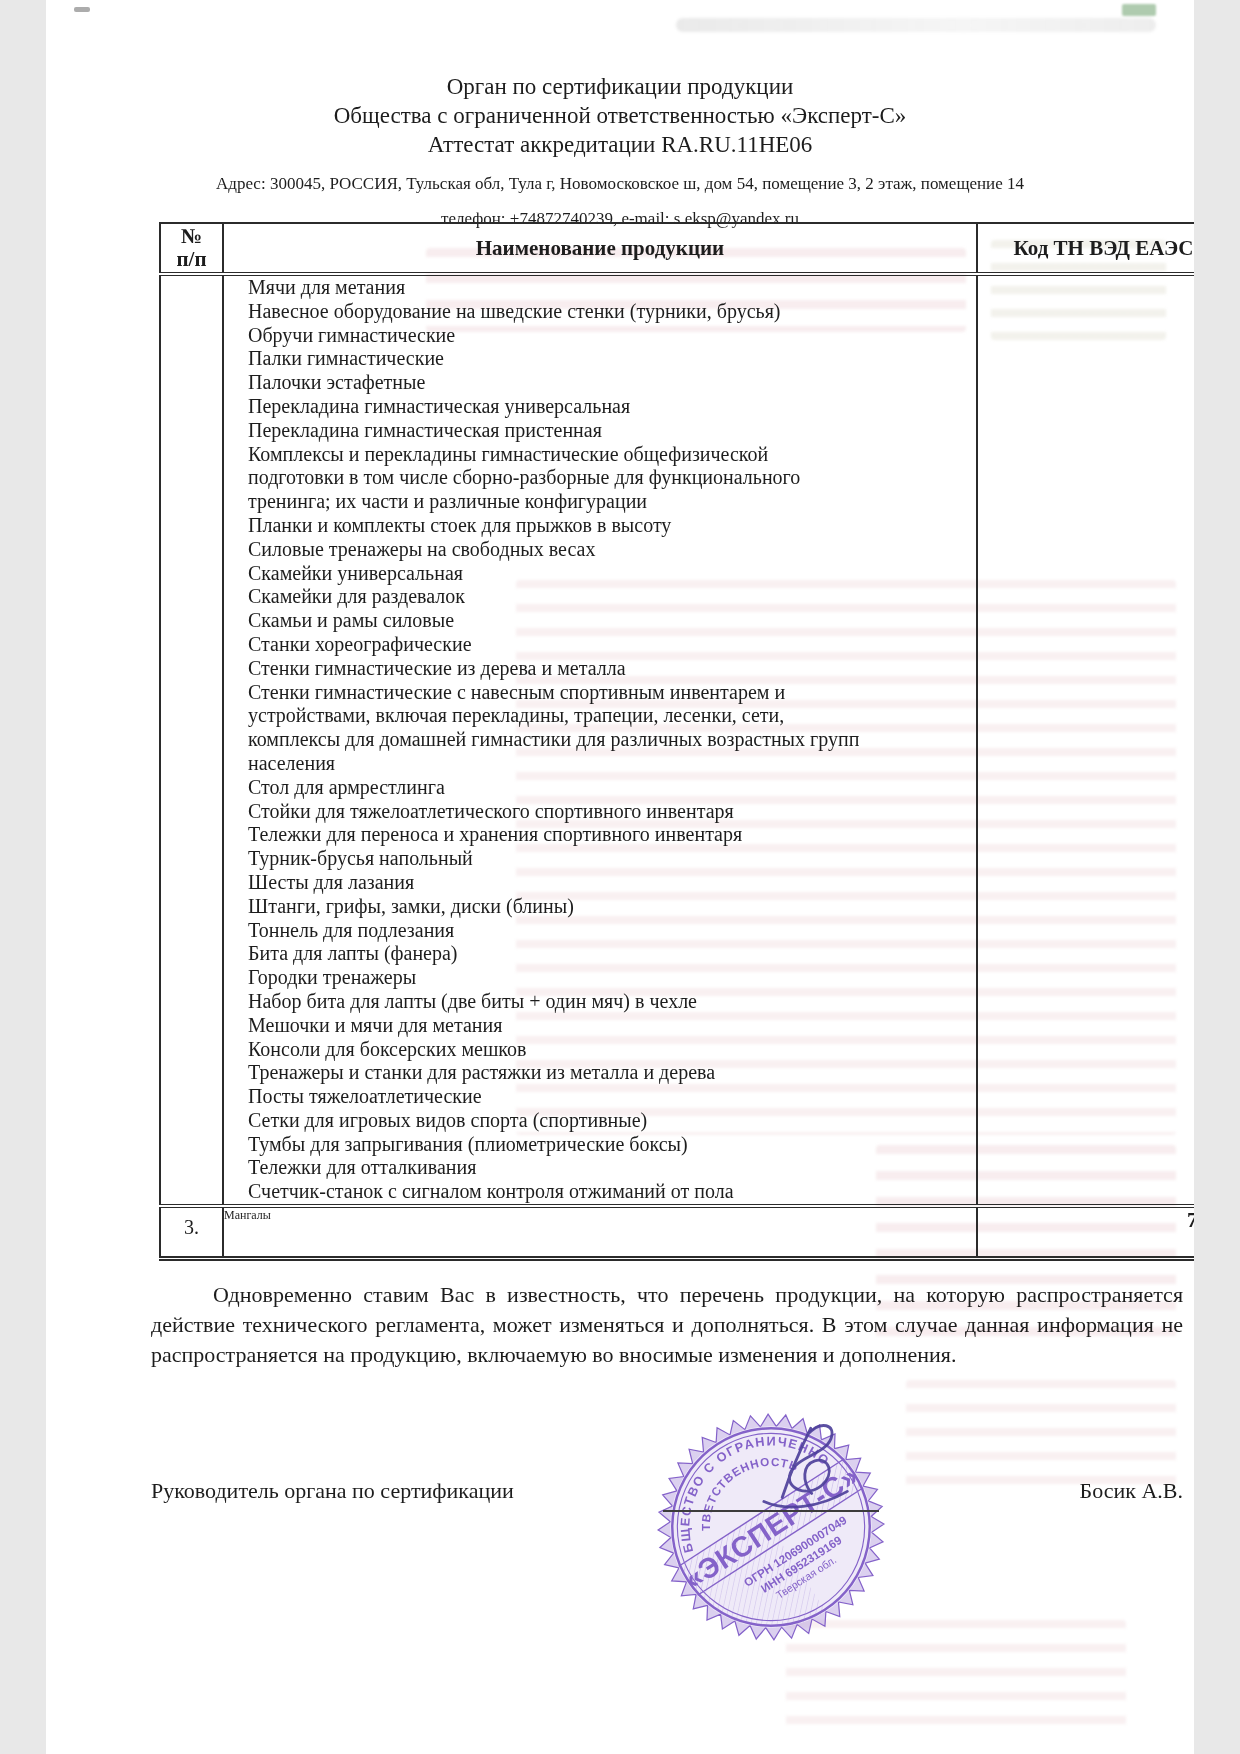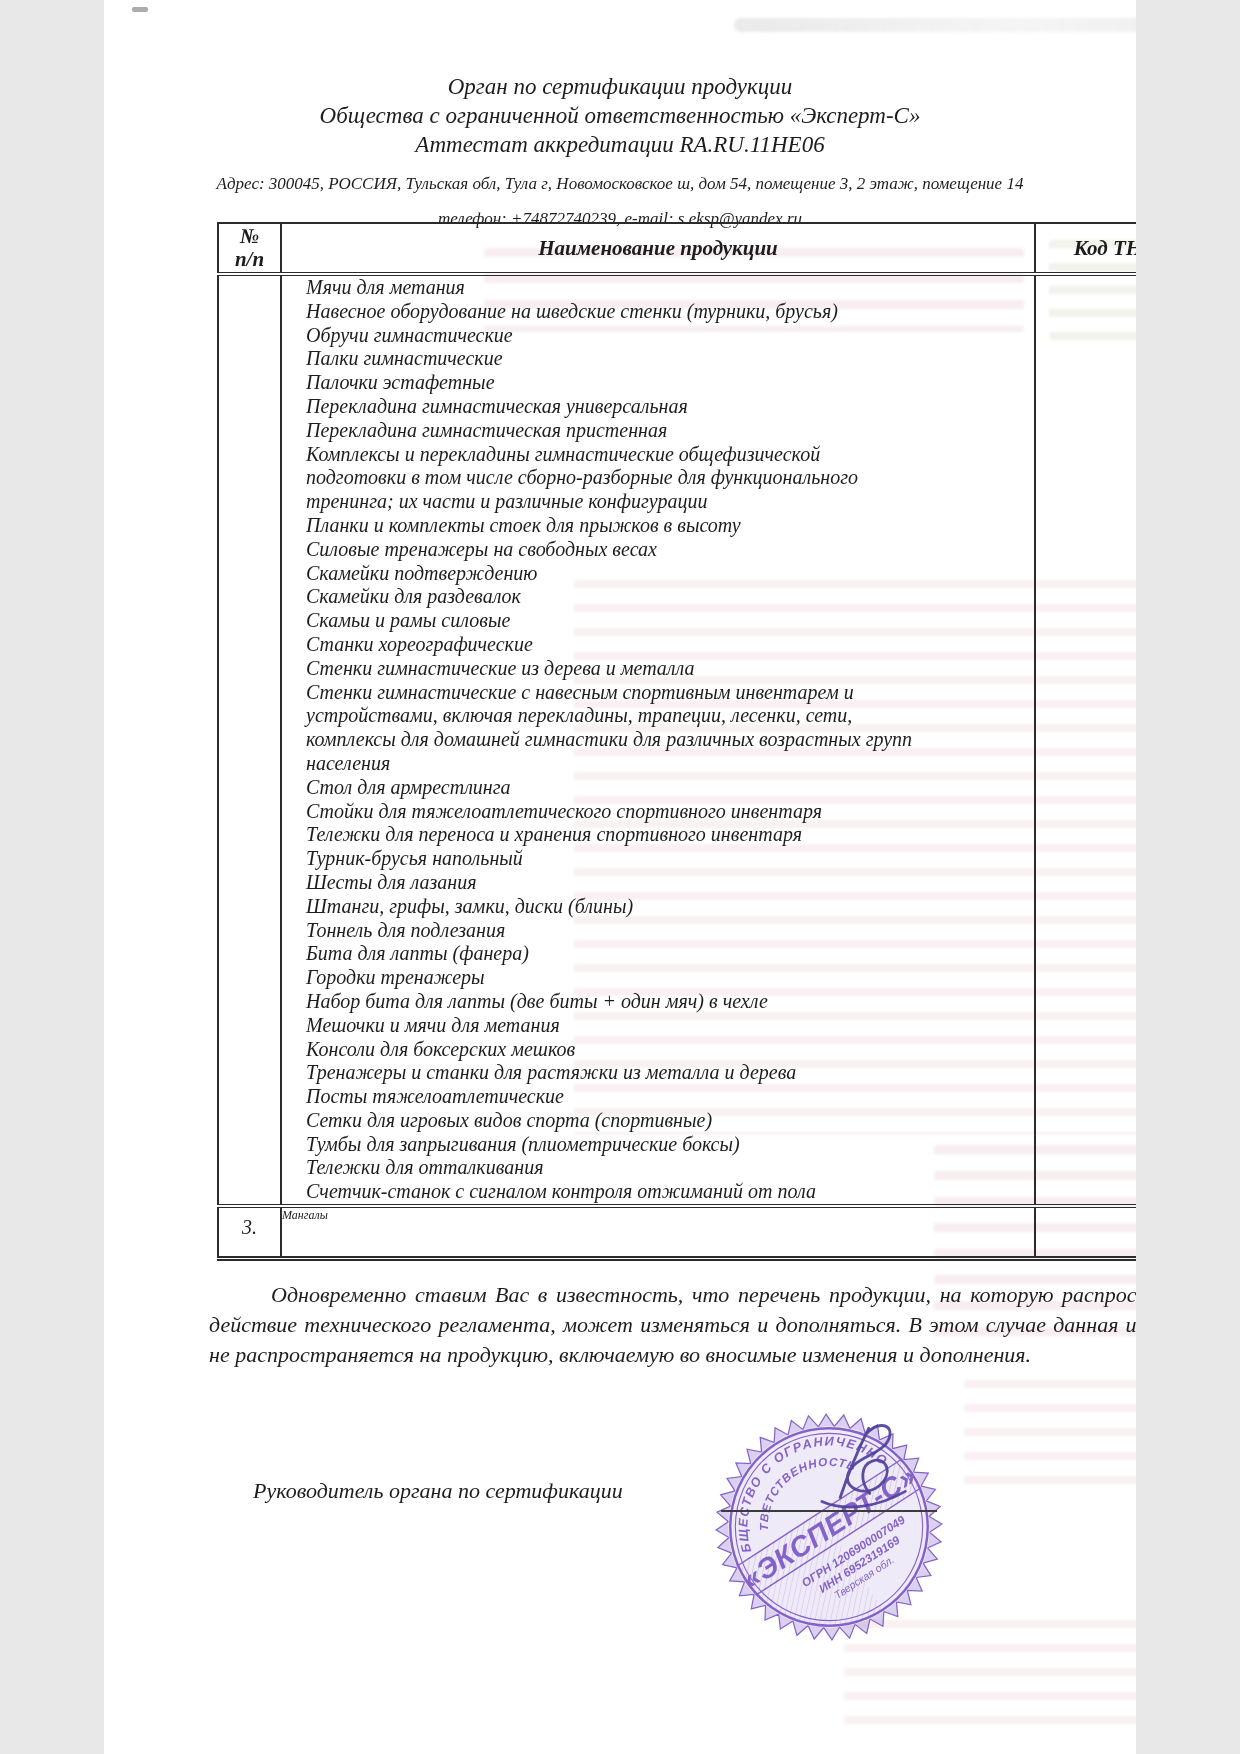--- a/index.html
+++ b/index.html
@@ -1,19 +1,19 @@
 <!DOCTYPE html>
 <html><head>
 <meta charset="utf-8">
 <style>
   html,body{margin:0;padding:0;background:#e8e8e8;}
   .page{
-    position:relative;width:1032px;height:1754px;margin:0 auto;
+    position:relative;width:1148px;height:1754px;margin:0 auto;
     background:#ffffff;overflow:hidden;
-    font-family:"Liberation Serif","DejaVu Serif",serif;color:#1d1d1d;font-style:italic;
+    font-family:"Liberation Serif","DejaVu Serif",serif;color:#1d1d1d;
   }
   
   .doc-header{position:absolute;top:72px;left:0;width:100%;text-align:center;}
   .doc-header .h1{font-size:23px;line-height:29px;}
   .doc-header .addr{font-size:17px;line-height:21px;margin-top:14px;}
   
   table.products{
     position:absolute;top:222px;left:113px;width:1070px;
     border-collapse:collapse;table-layout:fixed;
   }
@@ -37,21 +37,21 @@
   td.cell-code{font-size:21px;font-weight:bold;text-align:right;vertical-align:middle;}
   
   .body-text{position:absolute;top:1280px;left:105px;width:1032px;}
   .body-text p{
     margin:0;font-size:22px;line-height:30px;text-align:justify;
     text-indent:62px;text-align-last:left;
   }
   
   .sign-row{
     position:absolute;top:1478px;left:105px;width:1032px;
-    display:flex;justify-content:space-between;font-size:22px;z-index:7;margin-left:44px;
+    display:flex;justify-content:space-between;font-size:22px;z-index:7;
   }
   .sig-line{position:absolute;top:1510px;left:617px;width:216px;height:2px;
     background:#3c3c3c;z-index:6;}
   
   .stamp{position:absolute;left:610px;top:1412px;width:230px;height:230px;z-index:5;}
   .stamp svg{display:block;width:100%;height:100%;}
   
   .artifact{position:absolute;pointer-events:none;filter:blur(1.5px);border-radius:4px;}
   .stripes-pink{background:repeating-linear-gradient(180deg,
       rgba(196,116,128,0.13) 0 9px, rgba(255,255,255,0) 9px 26px);}
@@ -111,21 +111,21 @@
               <div class="pline">Мячи для метания</div>
               <div class="pline">Навесное оборудование на шведские стенки (турники, брусья)</div>
               <div class="pline">Обручи гимнастические</div>
               <div class="pline">Палки гимнастические</div>
               <div class="pline">Палочки эстафетные</div>
               <div class="pline">Перекладина гимнастическая универсальная</div>
               <div class="pline">Перекладина гимнастическая пристенная</div>
               <div class="pline">Комплексы и перекладины гимнастические общефизической подготовки в том числе сборно-разборные для функционального тренинга; их части и различные конфигурации</div>
               <div class="pline">Планки и комплекты стоек для прыжков в высоту</div>
               <div class="pline">Силовые тренажеры на свободных весах</div>
-              <div class="pline">Скамейки подтверждению</div>
+              <div class="pline">Скамейки универсальная</div>
               <div class="pline">Скамейки для раздевалок</div>
               <div class="pline">Скамьи и рамы силовые</div>
               <div class="pline">Станки хореографические</div>
               <div class="pline">Стенки гимнастические из дерева и металла</div>
               <div class="pline">Стенки гимнастические с навесным спортивным инвентарем и устройствами, включая перекладины, трапеции, лесенки, сети, комплексы для домашней гимнастики для различных возрастных групп населения</div>
               <div class="pline">Стол для армрестлинга</div>
               <div class="pline">Стойки для тяжелоатлетического спортивного инвентаря</div>
               <div class="pline">Тележки для переноса и хранения спортивного инвентаря</div>
               <div class="pline">Турник-брусья напольный</div>
               <div class="pline">Шесты для лазания</div>

